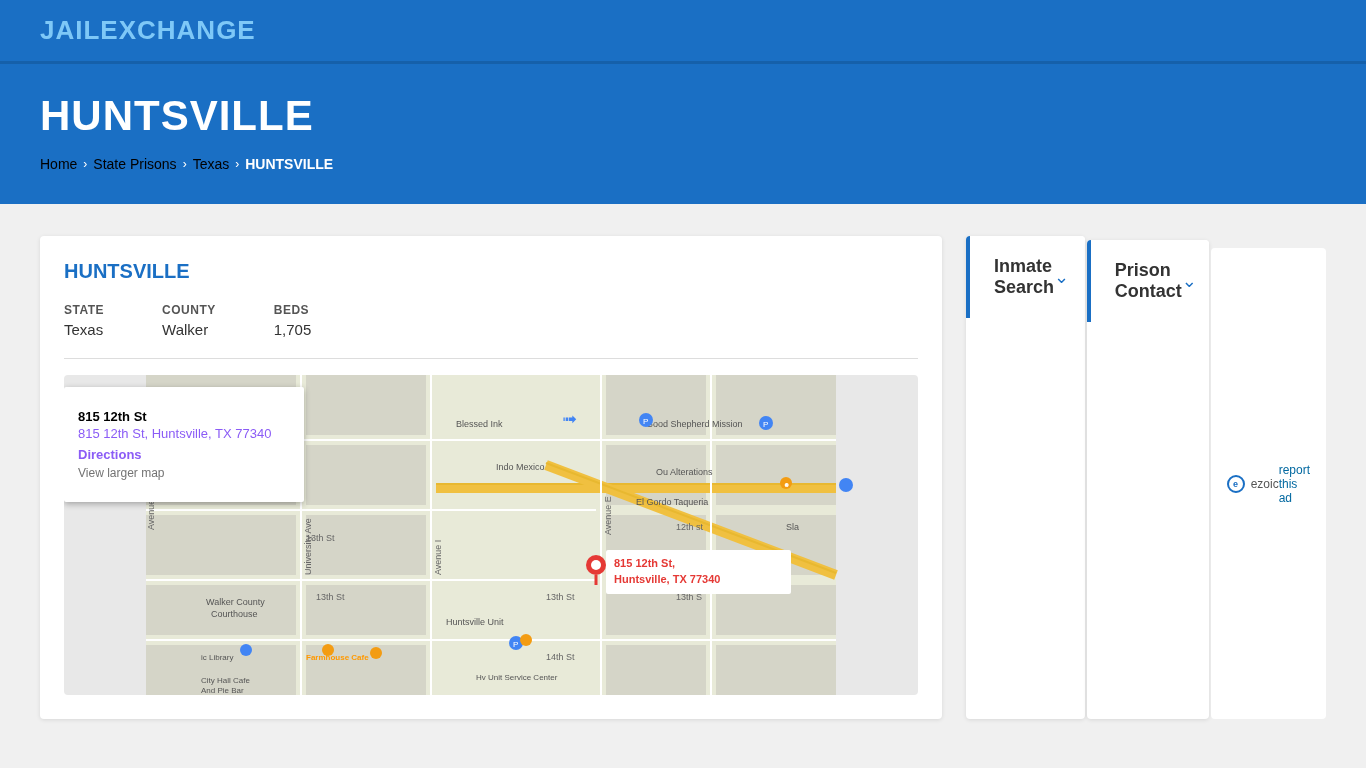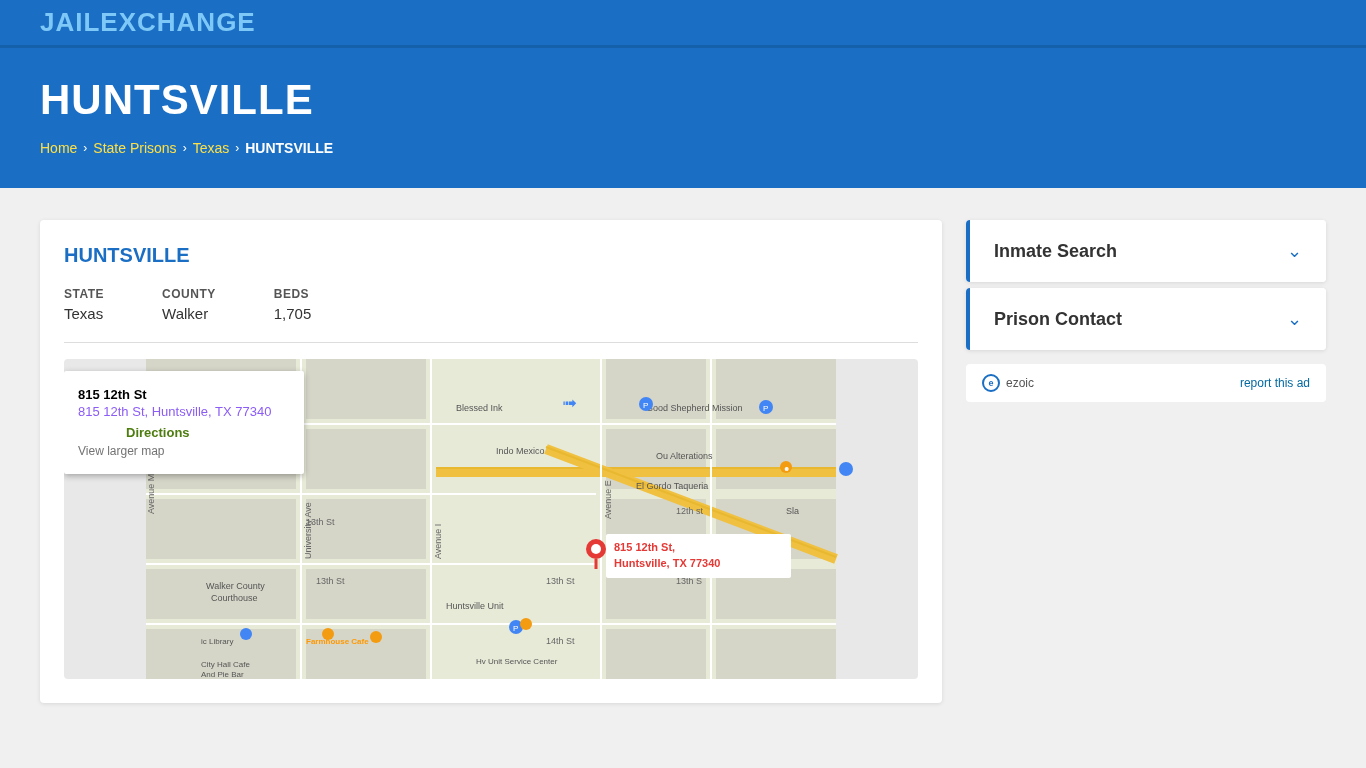--- a/index.html
+++ b/index.html
@@ -5,21 +5,21 @@
     * { margin: 0; padding: 0; box-sizing: border-box; }
     body { font-family: Arial, sans-serif; background: #f0f0f0; }
 
     
     .header {
       background: #1a6fc4;
       display: flex;
       align-items: center;
       justify-content: space-between;
       padding: 0 40px;
-      height: 48px;
+      height: 64px;
       border-bottom: 3px solid #1560aa;
       text-align: right;
     }
     .logo {
       font-size: 26px;
       font-weight: 900;
       color: white;
       letter-spacing: 1px;
     }
     .logo span { color: #7ec8f7; }
@@ -55,21 +55,21 @@
       letter-spacing: 1px;
       margin-bottom: 16px;
     }
     .breadcrumb {
       display: flex;
       align-items: center;
       gap: 6px;
       font-size: 14px;
     }
     .breadcrumb a {
-      color: #fde047;
+      color: #000000;
       text-decoration: none;
       cursor: pointer;
     }
     .breadcrumb .chevron {
       color: white;
       font-size: 12px;
     }
     .breadcrumb .current {
       color: white;
       font-weight: 700;
@@ -130,56 +130,55 @@
       overflow: hidden;
       position: relative;
     }
 
     
     .map-info-box {
       position: absolute;
       top: 12px;
       left: 0;
       background: white;
-      padding: 16px 14px;
+      padding: 22px 14px;
       border-radius: 2px;
       box-shadow: 0 2px 6px rgba(0,0,0,0.3);
       font-size: 13px;
       min-width: 240px;
     }
     .map-info-box .street {
       font-weight: 700;
       margin-bottom: 2px;
     }
     .map-info-box .address {
       color: #8b5cf6;
       margin-bottom: 6px;
     }
     .map-info-box .directions-link {
-      color: #4d7c0f;
+      color: #8b5cf6;
       text-decoration: none;
       font-weight: 600;
       cursor: pointer;
-      margin-left: 48px;
     }
     .map-info-box .view-larger {
       color: #737373;
       font-size: 12px;
       text-decoration: none;
       cursor: pointer;
       display: block;
       margin-top: 4px;
     }
 
     
     .right-sidebar {
       width: 360px;
       flex-shrink: 0;
       display: flex;
-      flex-direction: column;
+      flex-direction: row;
       gap: 2px;
     }
     .sidebar-card {
       background: white;
       border-radius: 4px;
       overflow: hidden;
       box-shadow: 0 1px 4px rgba(0,0,0,0.1);
     }
     .sidebar-card-header {
       display: flex;

